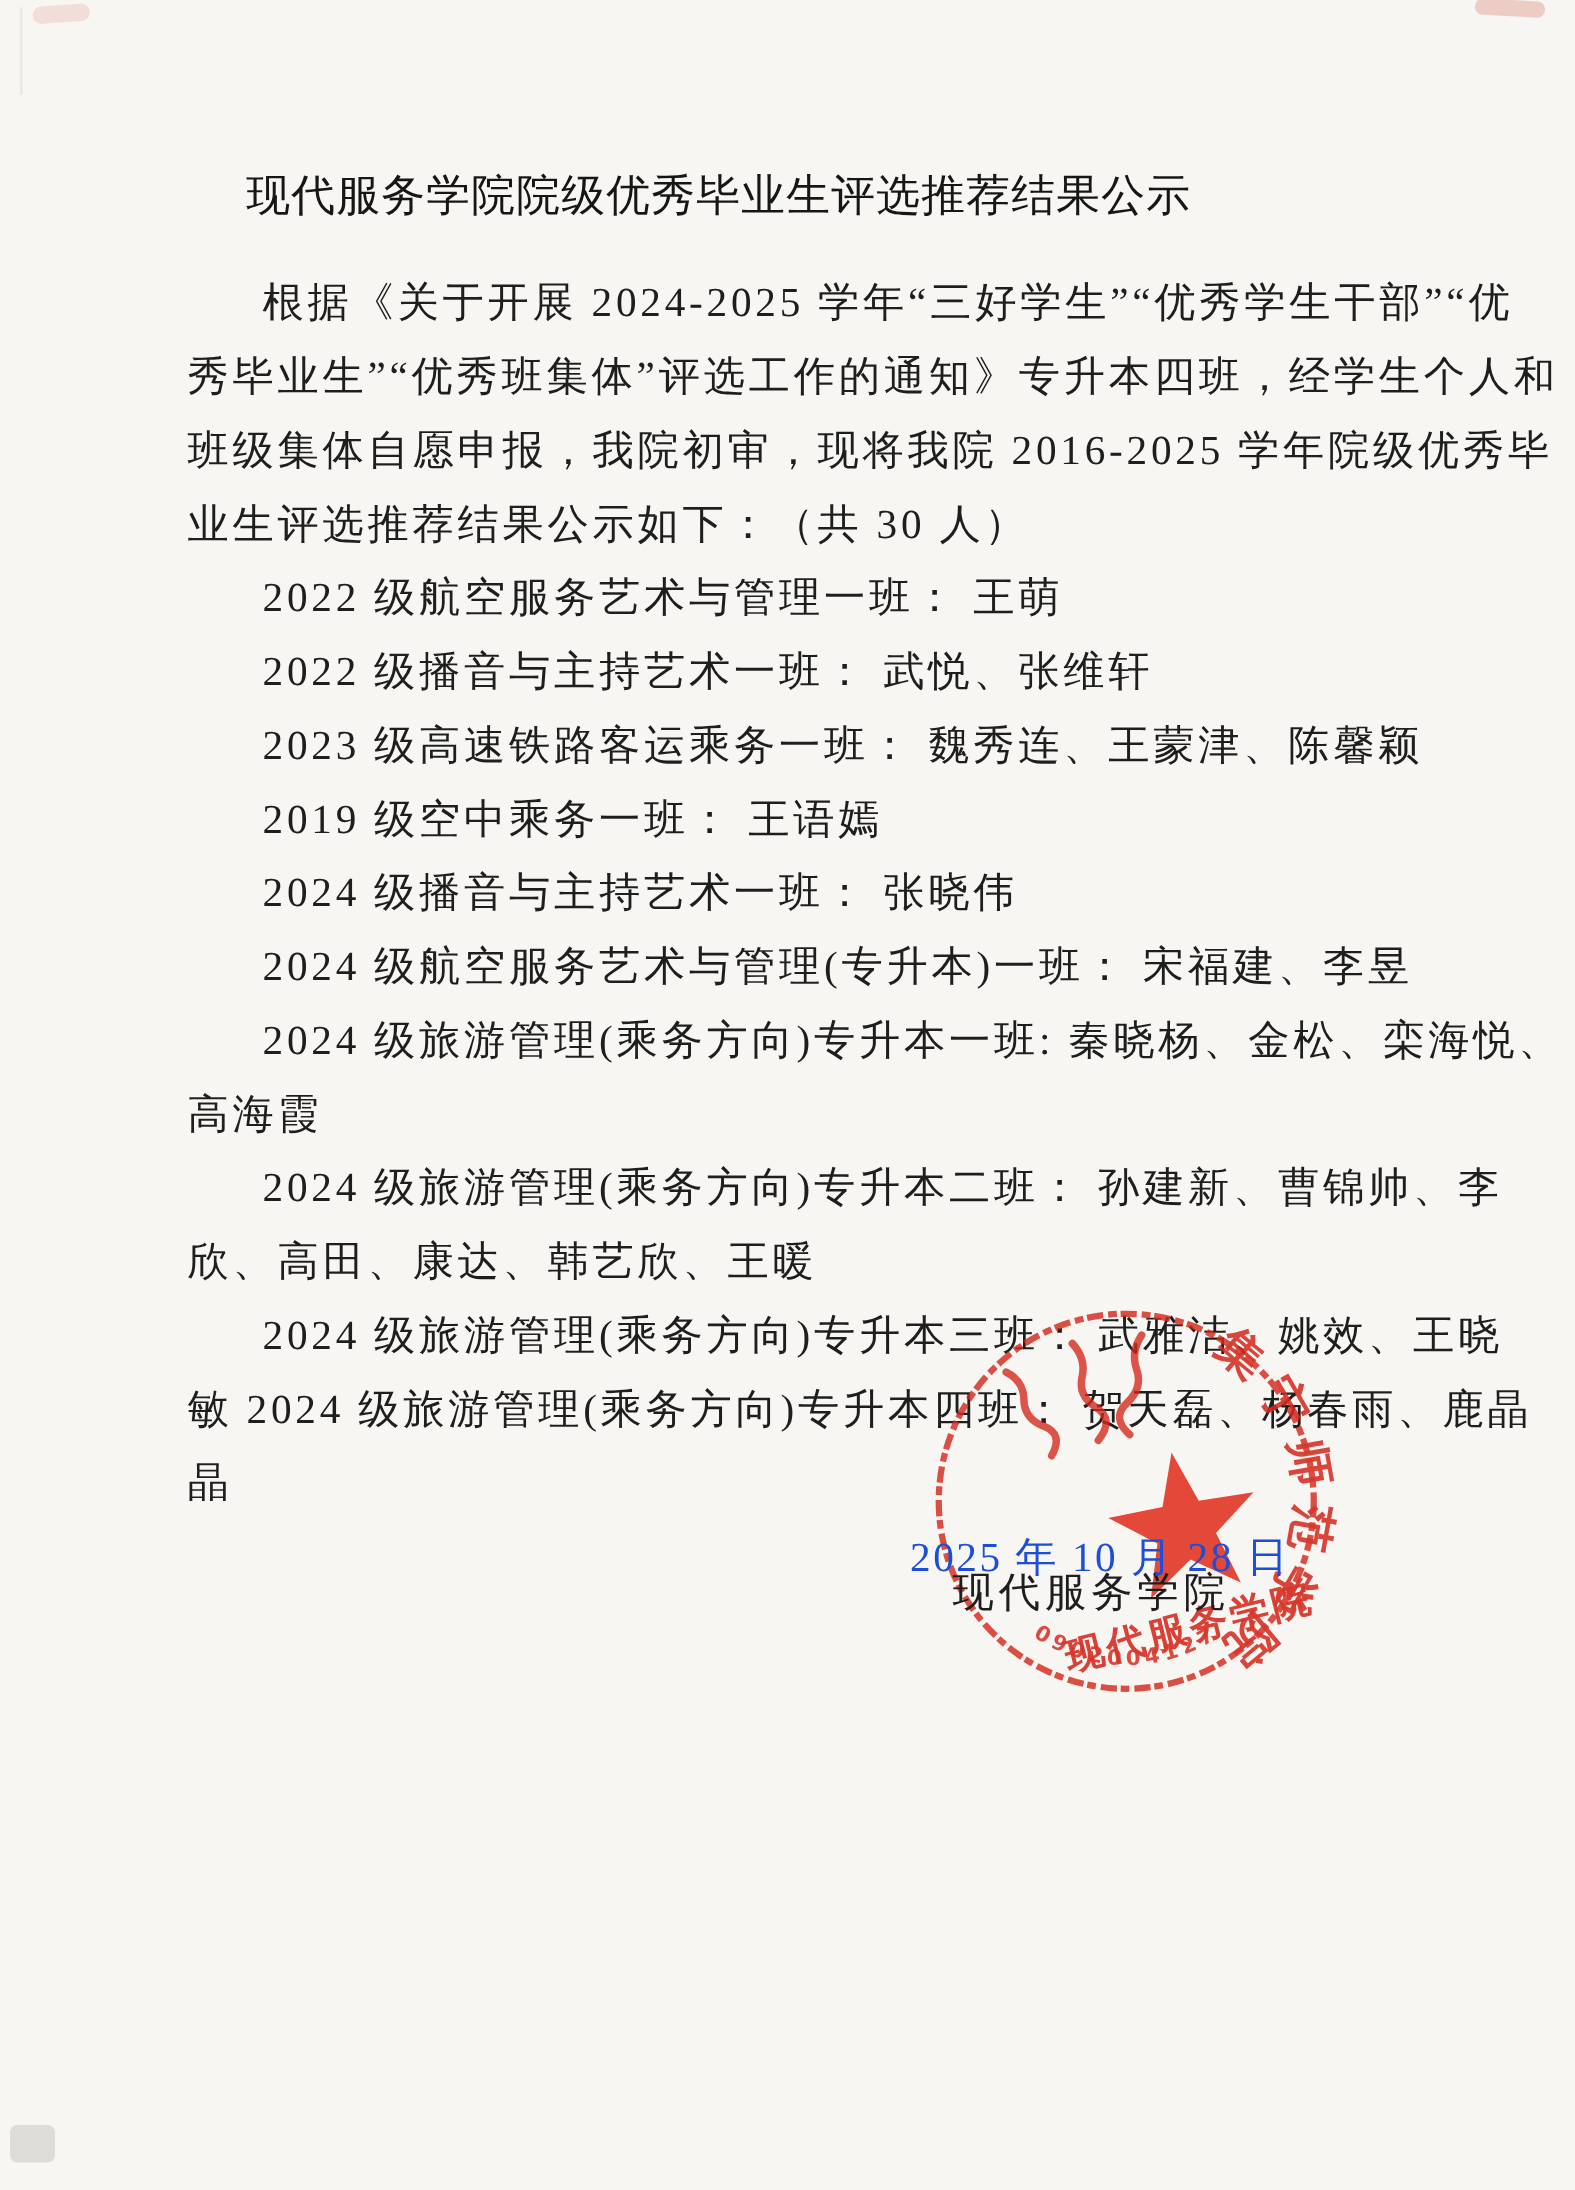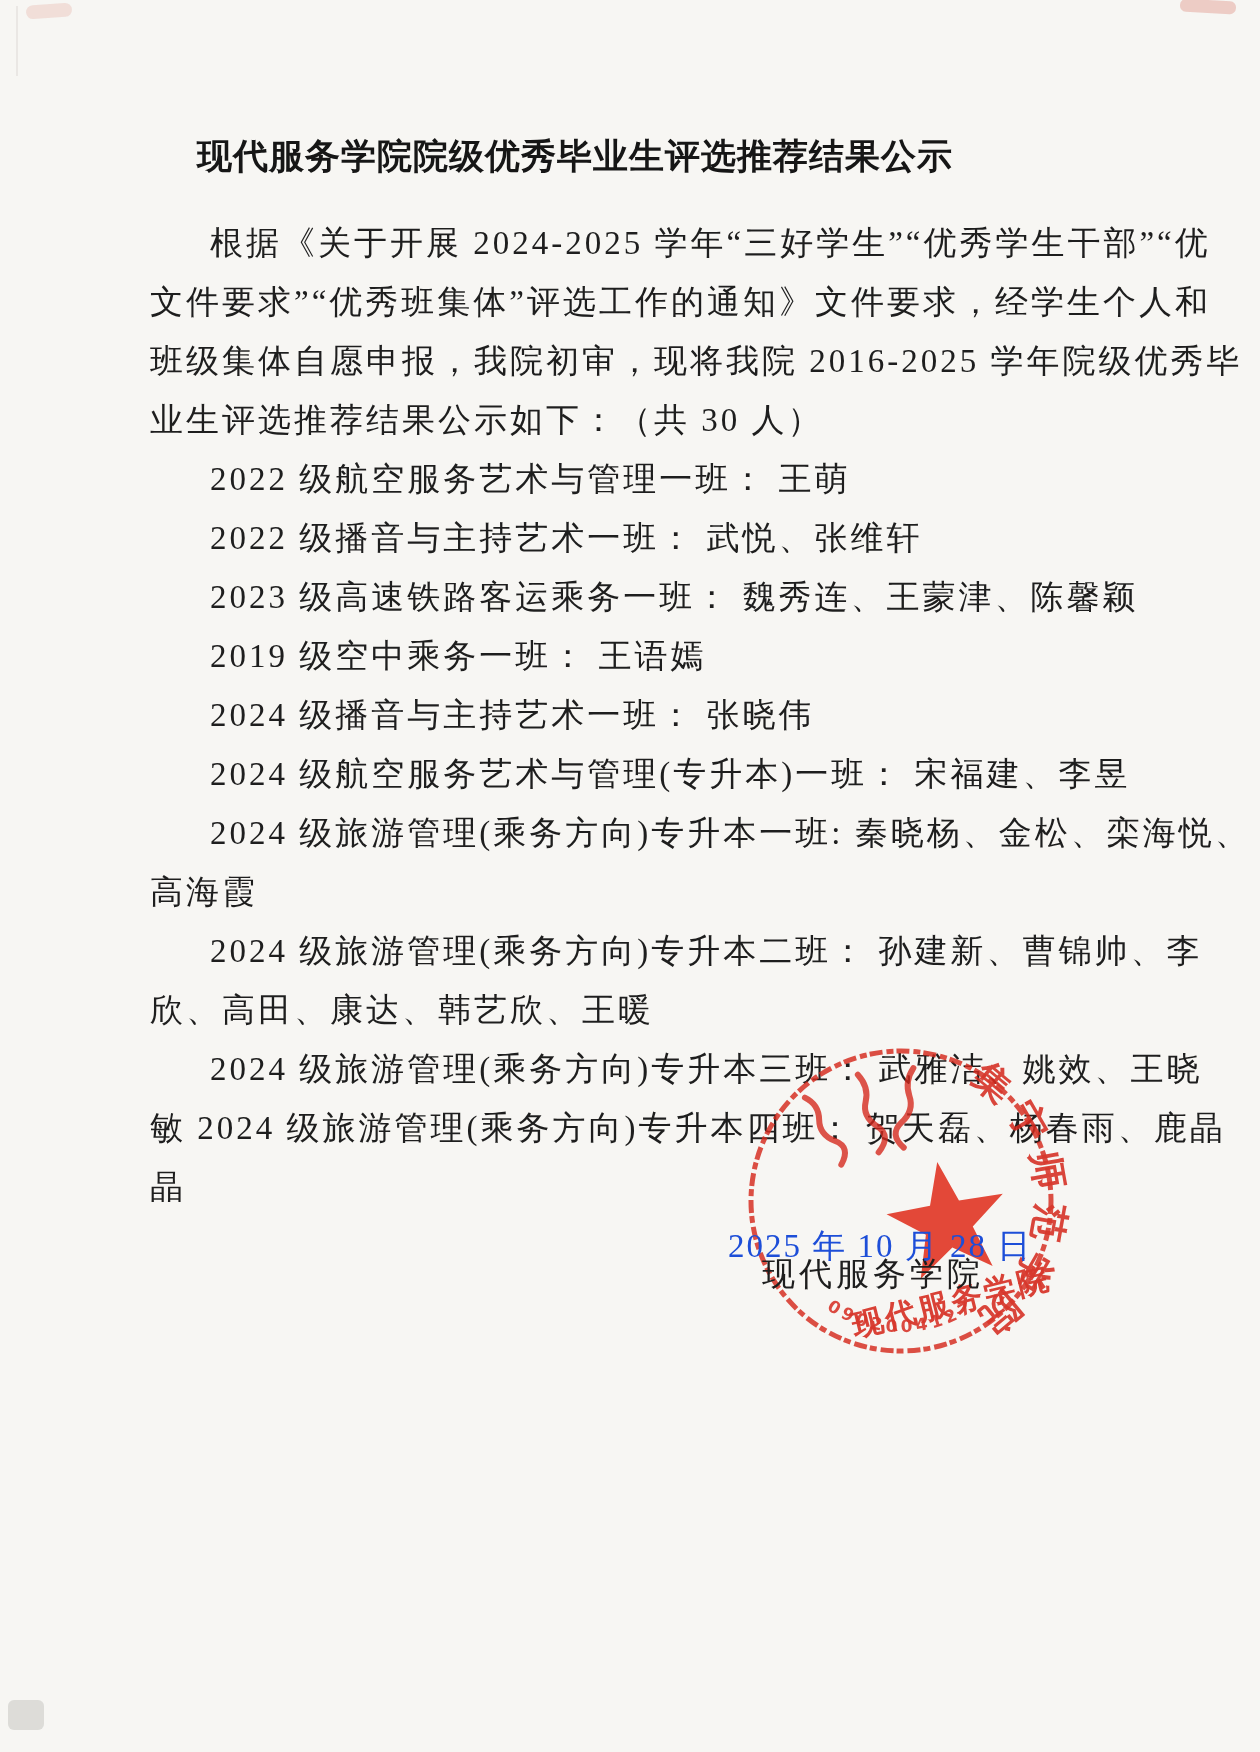--- a/index.html
+++ b/index.html
@@ -30,21 +30,21 @@
   .edge-line { left: 16px; top: 6px; width: 2px; height: 70px;
     background: #e6e4e0; opacity: .8; }
 
   .doc-title {
     position: absolute;
     left: 130px;
     top: 133px;
     width: 890px;
     text-align: center;
     font-size: 35px;
-    font-weight: 700;
+    font-weight: 400;
     letter-spacing: 1px;
     color: #161616;
     white-space: nowrap;
   }
   .textblock {
     position: absolute;
     left: 150px;
     top: 214px;
     width: 980px;
   }
@@ -96,21 +96,21 @@
 
   <div class="mark mark-tl"></div>
   <div class="mark mark-tr"></div>
   <div class="mark mark-bl"></div>
   <div class="mark edge-line"></div>
 
   <div class="doc-title">现代服务学院院级优秀毕业生评选推荐结果公示</div>
 
   <div class="textblock">
     <div class="line indent">根据《关于开展 2024-2025 学年“三好学生”“优秀学生干部”“优</div>
-    <div class="line">文件要求”“优秀班集体”评选工作的通知》文件要求，经学生个人和</div>
+    <div class="line">秀毕业生”“优秀班集体”评选工作的通知》专升本四班，经学生个人和</div>
     <div class="line">班级集体自愿申报，我院初审，现将我院 2016-2025 学年院级优秀毕</div>
     <div class="line">业生评选推荐结果公示如下：（共 30 人）</div>
 
     <div class="line indent">2022 级航空服务艺术与管理一班： 王萌</div>
     <div class="line indent">2022 级播音与主持艺术一班： 武悦、张维轩</div>
     <div class="line indent">2023 级高速铁路客运乘务一班： 魏秀连、王蒙津、陈馨颖</div>
     <div class="line indent">2019 级空中乘务一班： 王语嫣</div>
     <div class="line indent">2024 级播音与主持艺术一班： 张晓伟</div>
     <div class="line indent">2024 级航空服务艺术与管理(专升本)一班： 宋福建、李昱</div>
     <div class="line indent">2024 级旅游管理(乘务方向)专升本一班: 秦晓杨、金松、栾海悦、</div>

